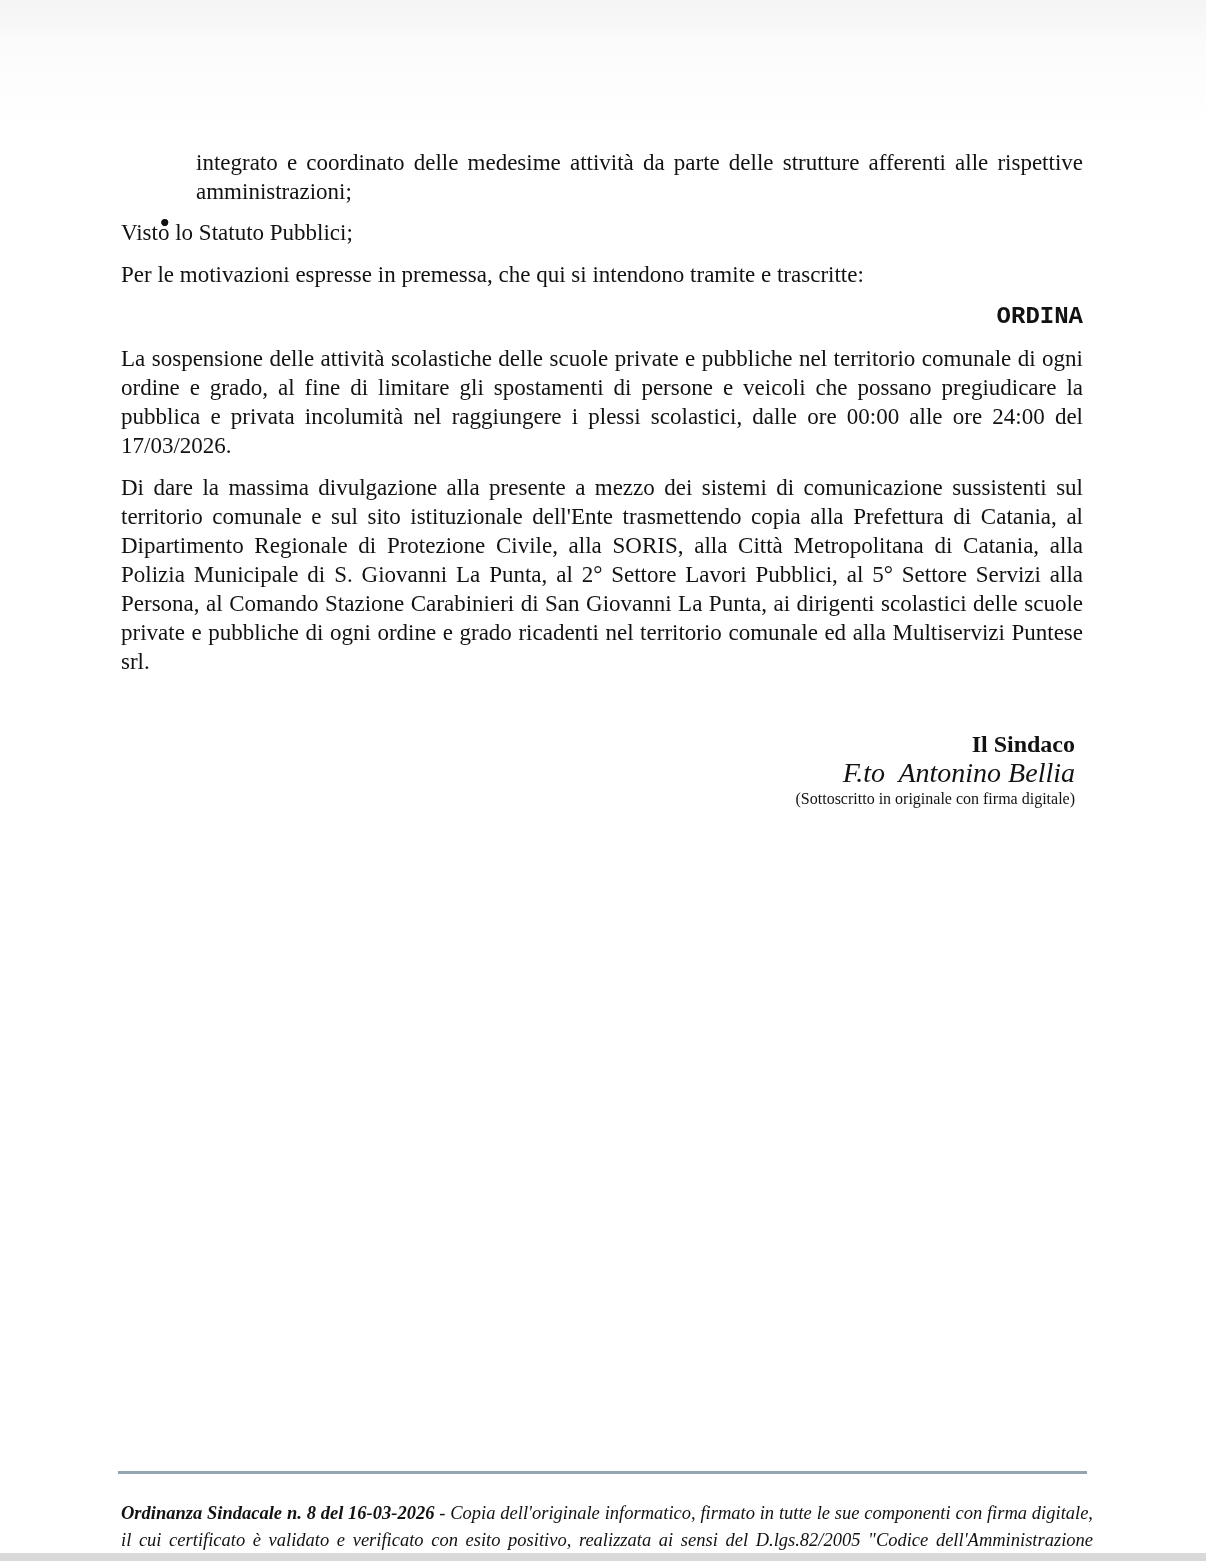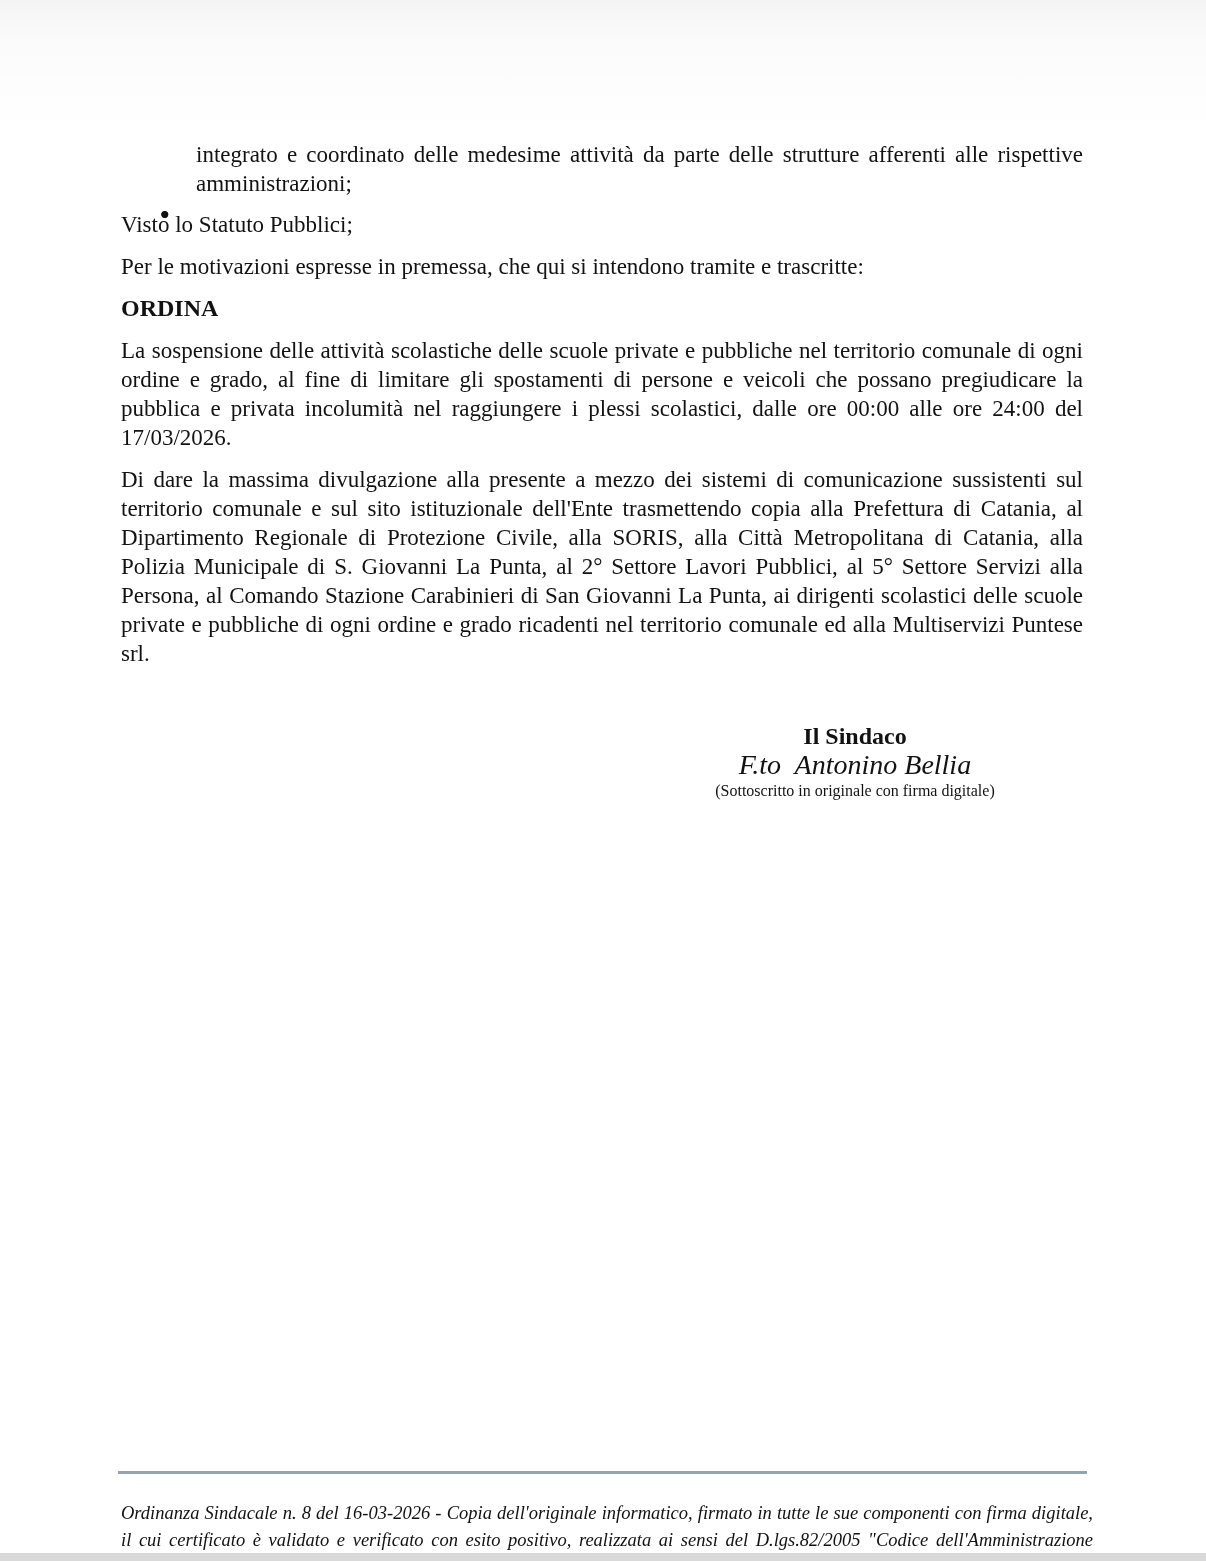--- a/index.html
+++ b/index.html
@@ -31,21 +31,21 @@
   .scan-strip-bottom {
     position: absolute;
     bottom: 0; left: 0; right: 0;
     height: 8px;
     background: #d9d9d9;
   }
   .content {
     position: absolute;
     left: 121px;
     width: 962px;
-    top: 140px;
+    top: 148px;
     font-size: 23px;
     line-height: 29px;
     text-align: justify;
   }
   .para {
     margin: 0 0 13px 0;
   }
   .hang-indent {
     padding-left: 75px;
     margin: 0;
@@ -57,30 +57,31 @@
   }
   .bullet-marker {
     position: absolute;
     left: 39px;
     top: 1px;
     font-size: 16px;
     line-height: 29px;
   }
   .spacer-after-list { height: 12px; }
   .section-heading {
-    text-align: left;
+    text-align: right;
     font-weight: bold;
     font-size: 24px;
     margin: 0 0 13px 0;
+    font-family: Liberation Mono, monospace;
   }
   .signature-block {
     margin-top: 54px;
     margin-left: 514px;
     width: 440px;
-    text-align: center;
+    text-align: right;
   }
   .signature-role {
     font-weight: bold;
     font-size: 24px;
     line-height: 29px;
   }
   .signature-name {
     font-style: italic;
     font-size: 28px;
     line-height: 28px;
@@ -102,21 +103,21 @@
     position: absolute;
     left: 121px;
     width: 972px;
     top: 1481px;
     font-size: 18.5px;
     line-height: 27.5px;
     font-style: italic;
     text-align: justify;
   }
   .footer-lead {
-    font-weight: normal;
+    font-weight: bold;
   }
 </style>
 </head>
 <body>
 
 <div class="page">
 
   <div class="scan-shade-top"></div>
 
   <div class="content">

